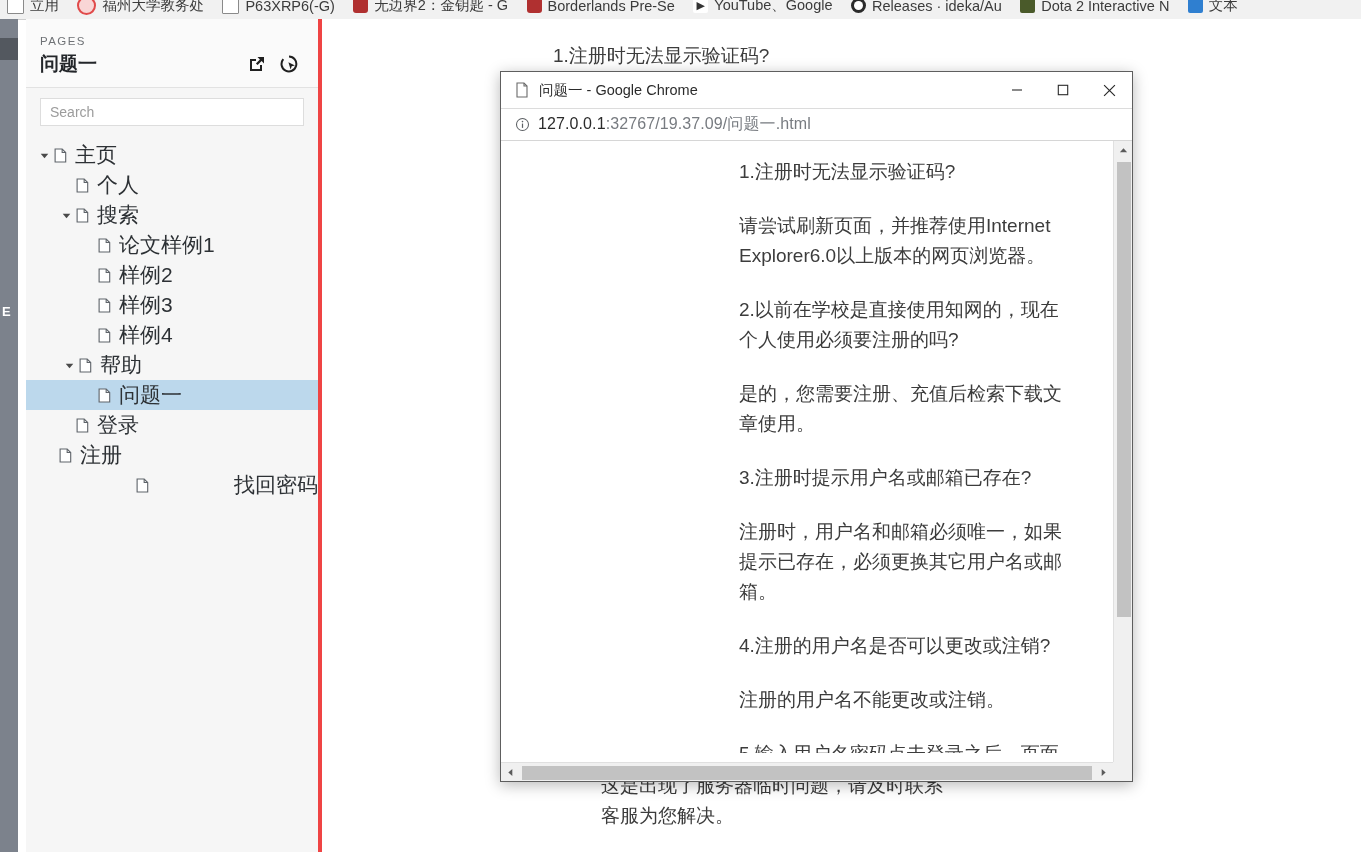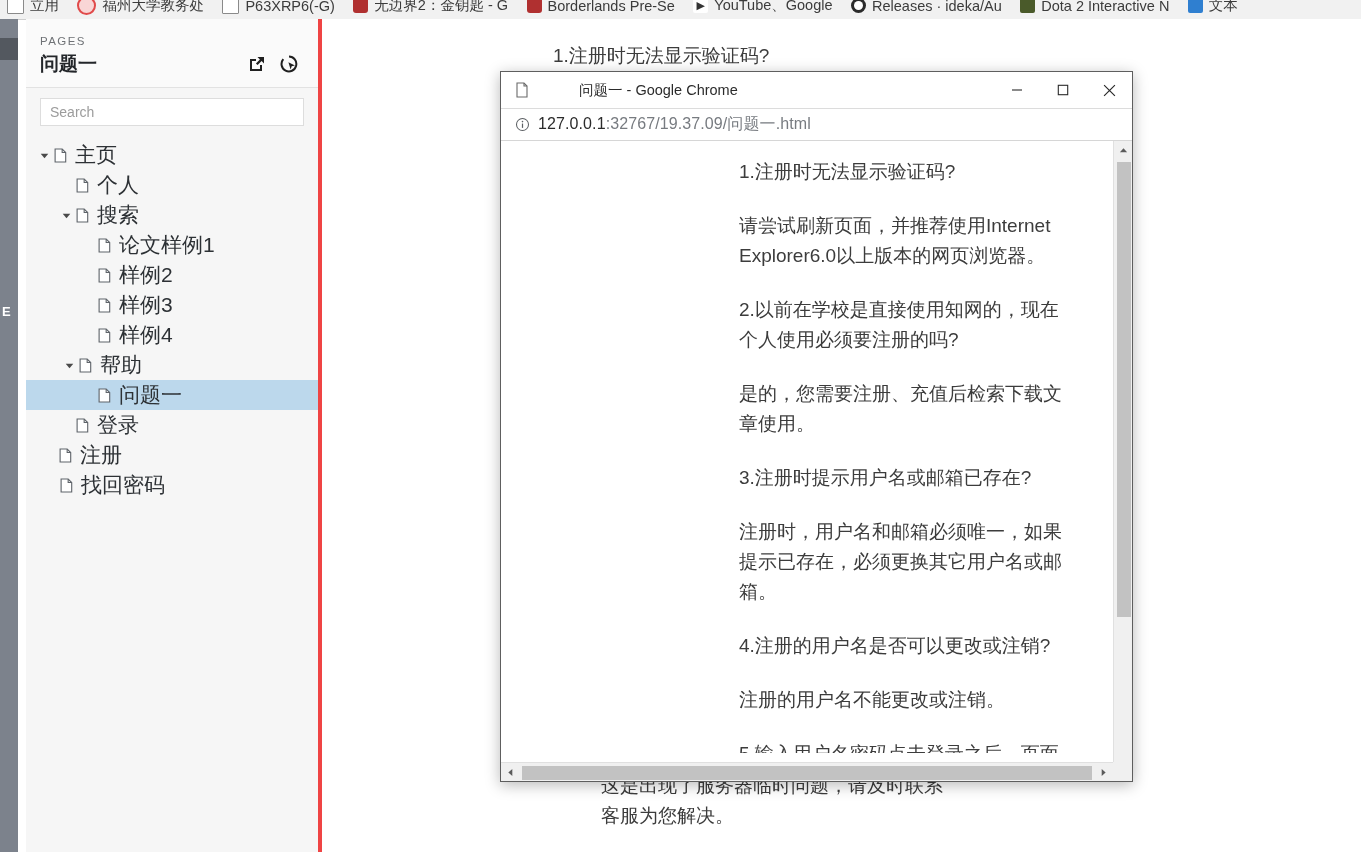--- a/index.html
+++ b/index.html
@@ -120,21 +120,20 @@
     width: 633px; height: 711px;
     background: #ffffff;
     border: 1px solid #5e5e5e;
     box-sizing: border-box;
     box-shadow: 0 3px 14px rgba(0,0,0,.28);
   }
   .cw-title {
     height: 37px; display: flex; align-items: center;
     background: #ffffff; border-bottom: 1px solid #dcdcdc;
     box-sizing: border-box;
-    gap: 40px;
   }
   .cw-favicon { margin: 0 9px 0 13px; width: 16px; height: 16px; flex:0 0 16px; }
   .cw-titletext { font-size: 14.5px; color: #2b2b2b; flex: 1 1 auto; }
   .cw-btns { display:flex; height: 37px; }
   .cw-btn {
     width: 46px; height: 37px; display:flex; align-items:center; justify-content:center;
     cursor: pointer;
   }
 
   .cw-url {
@@ -383,21 +382,21 @@
         <div class="tree-row" style="padding-left: 15px;">
           <span class="caret empty"></span>
           <span class="pg-ico">
             <svg viewBox="0 0 14 16" width="13" height="15">
               <path d="M1.2 1 h7.6 l3.8 3.8 V15 H1.2 Z" fill="#fff" stroke="#5f646a" stroke-width="1.2"></path>
               <path d="M8.8 1 v3.8 h3.8" fill="none" stroke="#5f646a" stroke-width="1.2"></path>
             </svg>
           </span>
           <span class="tree-label">注册</span>
         </div>
-        <div class="tree-row" style="padding-left: 16px;">
+        <div class="tree-row" style="padding-left: 16px; justify-content: space-between;">
           <span class="caret empty"></span>
           <span class="pg-ico">
             <svg viewBox="0 0 14 16" width="13" height="15">
               <path d="M1.2 1 h7.6 l3.8 3.8 V15 H1.2 Z" fill="#fff" stroke="#5f646a" stroke-width="1.2"></path>
               <path d="M8.8 1 v3.8 h3.8" fill="none" stroke="#5f646a" stroke-width="1.2"></path>
             </svg>
           </span>
           <span class="tree-label">找回密码</span>
         </div>
       </div>

